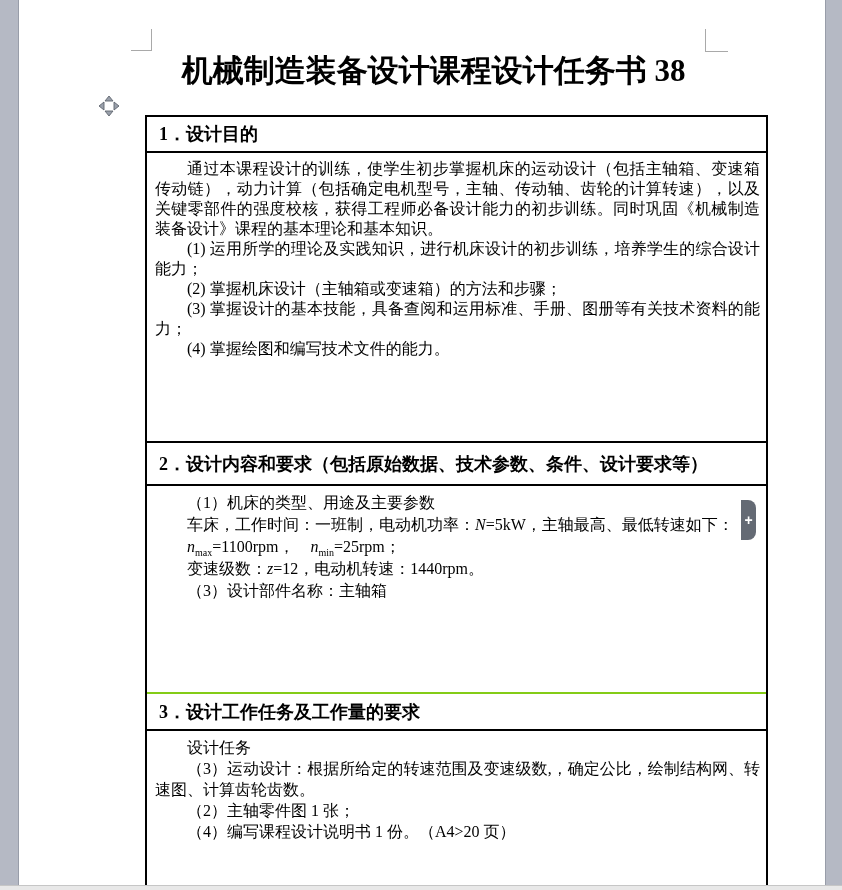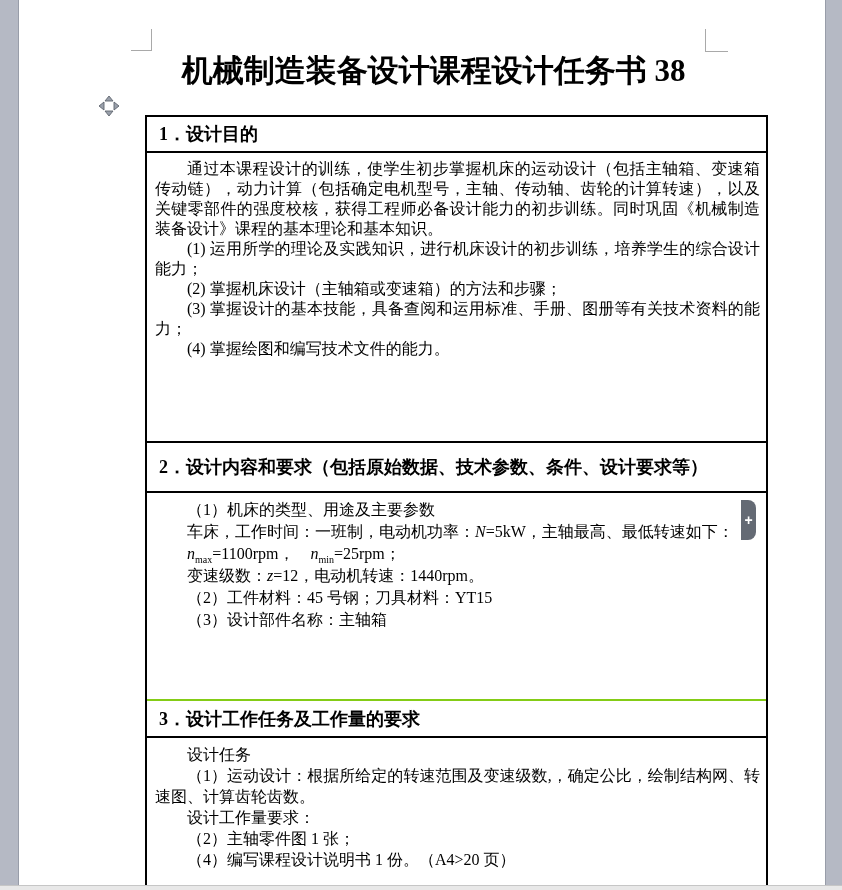--- a/index.html
+++ b/index.html
@@ -32,21 +32,21 @@
     color:#fff;font-size:14px;font-weight:bold;
     display:flex;align-items:center;justify-content:center;
     font-family:"Liberation Sans","DejaVu Sans",sans-serif;cursor:pointer;}
   
   .doc-table{position:absolute;left:117px;top:115px;width:623px;height:775px;
     border:2px solid #000;box-sizing:border-box;background:#fff;overflow:hidden;z-index:3;margin-left:28px;}
   .row{box-sizing:border-box;overflow:hidden;}
   .hrow{font-weight:bold;font-size:18px;padding-left:12px;
     display:flex;align-items:center;border-bottom:2px solid #000;}
   .hrow-1{height:36px;}
-  .hrow-2{height:52px;border-top:2px solid #000;text-align:right;}
+  .hrow-2{height:45px;border-top:2px solid #000;text-align:right;}
   .hrow-3{height:39px;border-top:2px solid #84cc16;}
   .crow{font-size:16px;padding:6px 6px 0 8px;}
   .crow-1{height:288px;line-height:20px;}
   .crow-2{height:206px;line-height:22px;}
   .crow-3{height:215px;line-height:21px;}
   .crow p{margin:0;text-indent:2em;text-align:justify;}
   .crow .line{text-indent:2em;}
   .ital{font-style:italic;}
   sub{font-size:10px;line-height:0;}
 </style>
@@ -95,29 +95,27 @@
 
   <div class="row hrow hrow-2">
     <span>2．设计内容和要求（包括原始数据、技术参数、条件、设计要求等）</span>
   </div>
 
   <div class="row crow crow-2">
     <div class="line">（1）机床的类型、用途及主要参数</div>
     <div class="line"><span>车床，工作时间：一班制，电动机功率：</span><span class="ital">N</span><span>=5kW，主轴最高、最低转速如下：</span></div>
     <div class="line"><span class="ital">n</span><sub>max</sub><span>=1100rpm，</span><span>　</span><span class="ital">n</span><sub>min</sub><span>=25rpm；</span></div>
     <div class="line"><span>变速级数：</span><span class="ital">z</span><span>=12，电动机转速：1440rpm。</span></div>
-    <div class="line">（2）工件材料：45 号钢；刀具材料：YT15</div>
     <div class="line">（3）设计部件名称：主轴箱</div>
   </div>
 
   <div class="row hrow hrow-3">
     <span>3．设计工作任务及工作量的要求</span>
   </div>
 
   <div class="row crow crow-3">
     <p>设计任务</p>
-    <p>（1）运动设计：根据所给定的转速范围及变速级数,，确定公比，绘制结构网、转速图、计算齿轮齿数。</p>
-    <p>设计工作量要求：</p>
+    <p>（3）运动设计：根据所给定的转速范围及变速级数,，确定公比，绘制结构网、转速图、计算齿轮齿数。</p>
     <p>（2）主轴零件图 1 张；</p>
     <p>（4）编写课程设计说明书 1 份。（A4&gt;20 页）</p>
   </div>
 
 </div>
 
 </body></html>

